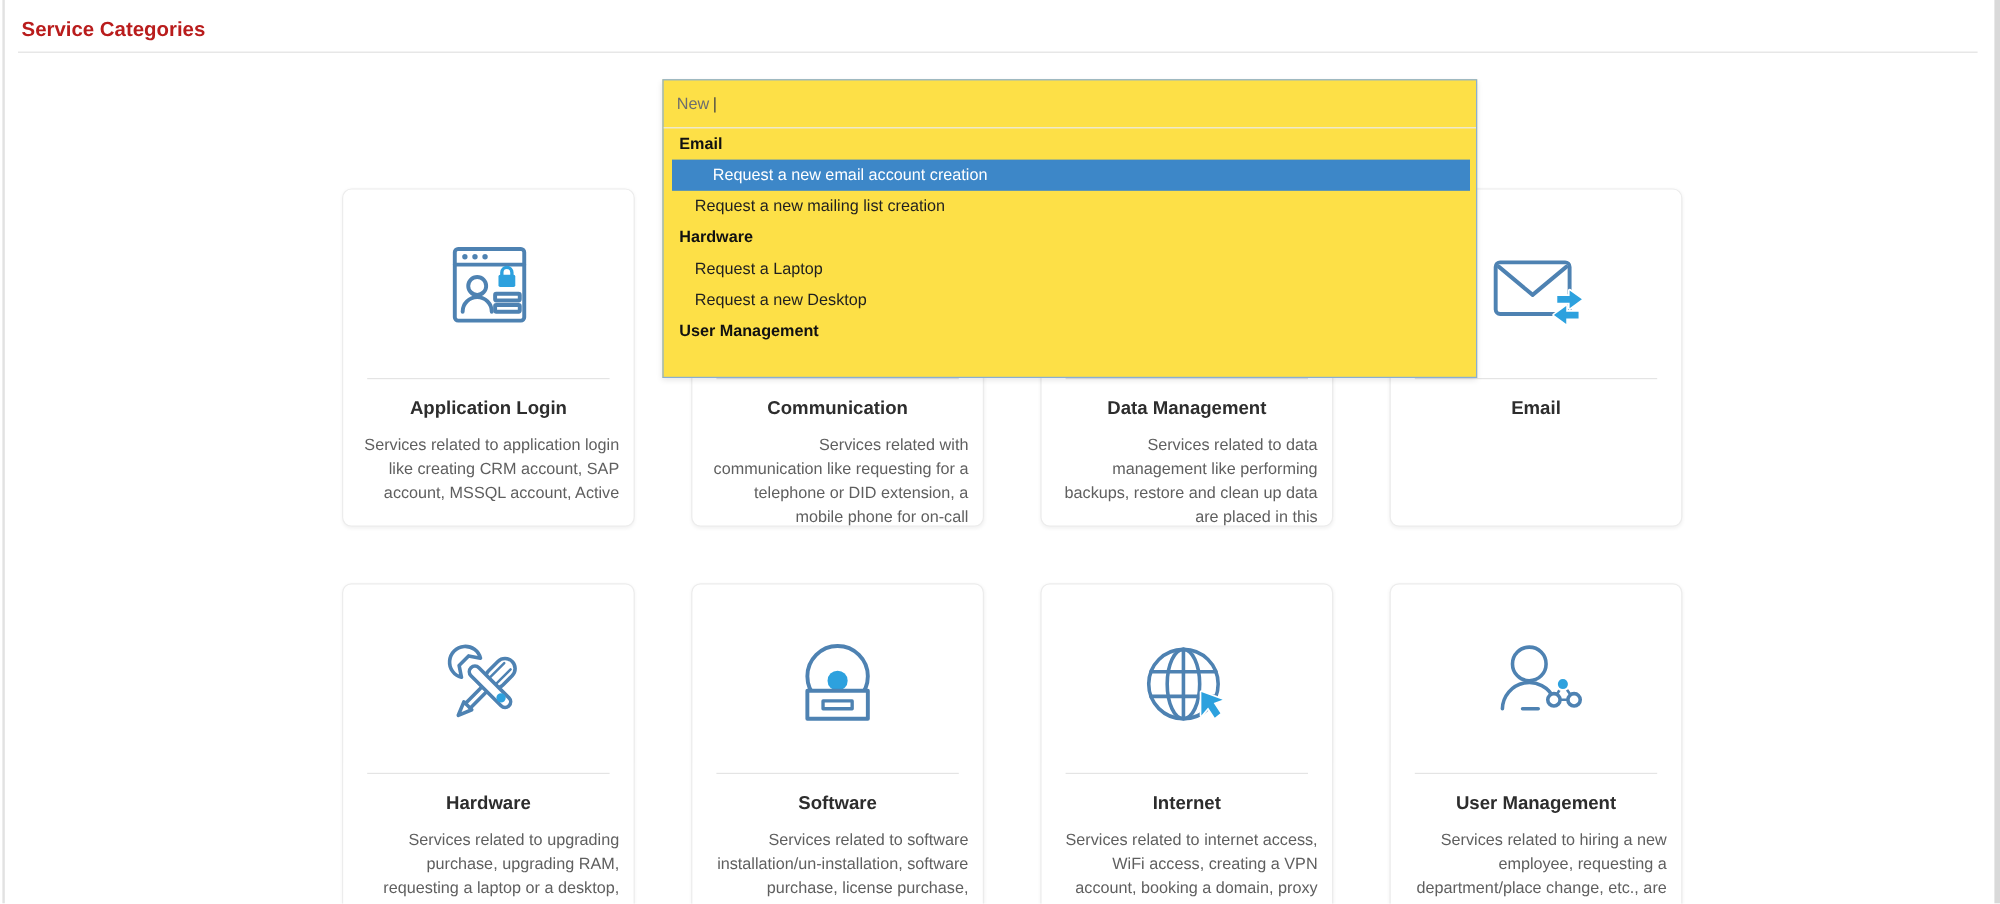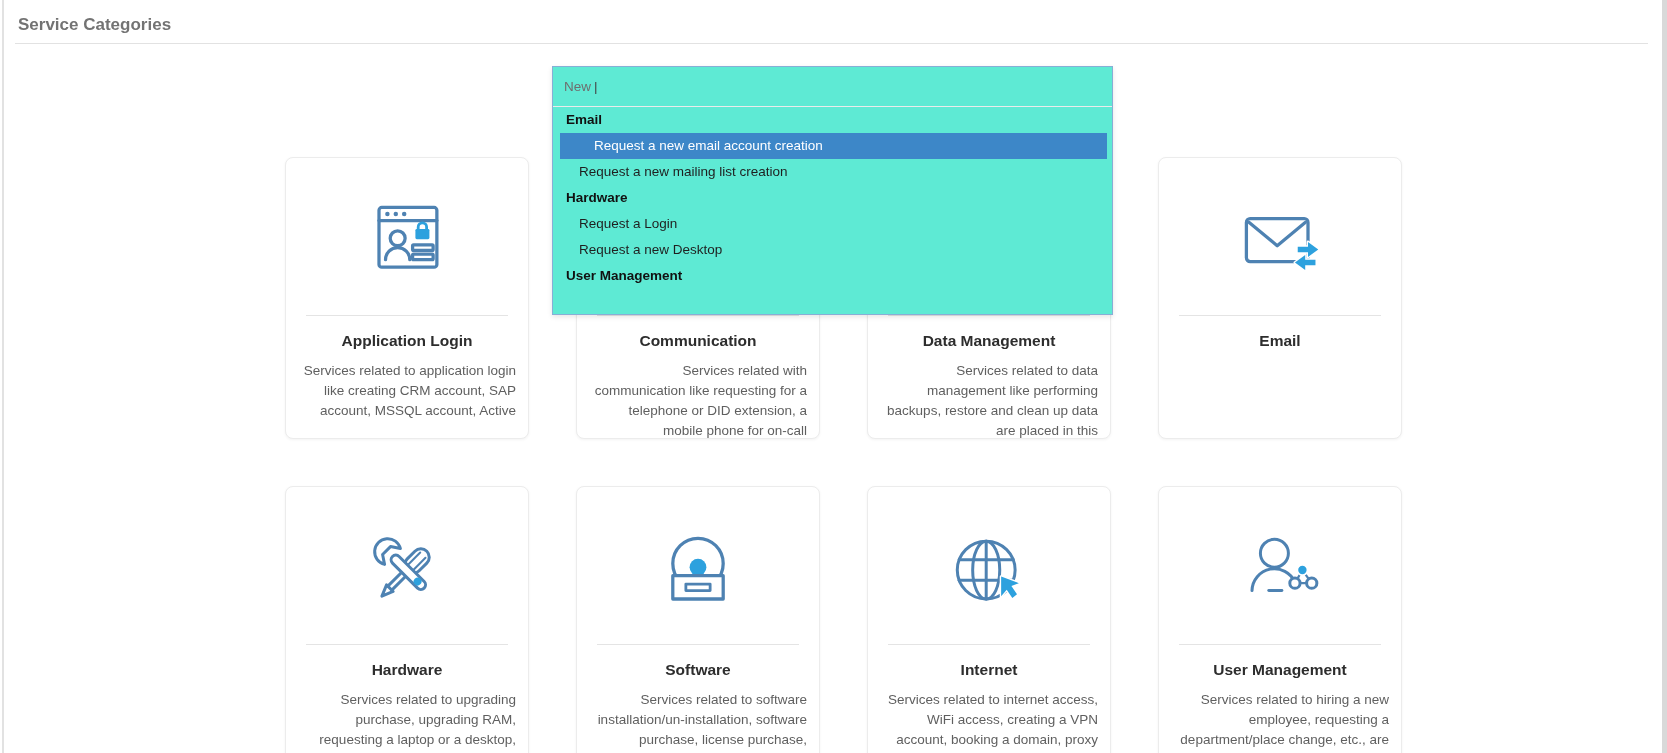--- a/index.html
+++ b/index.html
@@ -3,39 +3,39 @@
 <meta charset="utf-8">
 <style>
   * { margin:0; padding:0; box-sizing:border-box; }
   html,body { width:1667px; height:753px; overflow:hidden; background:#ffffff;
               font-family:"Liberation Sans", sans-serif; }
   .stage { position:relative; width:1667px; height:753px; background:#fff; }
 
   .left-edge { position:absolute; left:2px; top:0; bottom:0; width:2px; background:#e2e2e2; }
   .scrollbar { position:absolute; right:0; top:0; bottom:0; width:5px; background:#d9d9d9; }
 
-  .page-title { position:absolute; left:18px; top:15px; font-size:17px; font-weight:700; color:#737373; }
+  .page-title { position:absolute; left:18px; top:15px; font-size:17px; font-weight:700; color:#b91c1c; }
   .title-divider { position:absolute; left:15px; right:19px; top:43px; border-top:1px solid #e2e2e2; }
 
   
   .cards { position:absolute; left:285px; top:157px; width:1072px;
            display:grid; grid-template-columns:repeat(4,244px); column-gap:32px; row-gap:26px;gap:47px; }
   .card { position:relative; height:282px; background:#fff; border:1px solid #ececec;
           border-radius:8px; box-shadow:0 1px 3px rgba(0,0,0,0.05); cursor:pointer; }
   .card-icon { position:absolute; top:30px; left:0; right:0; height:108px;
                display:flex; align-items:center; justify-content:center; }
   .card-divider { position:absolute; top:157px; left:20px; right:20px; border-top:1px solid #e4e4e4; }
   .card-title { position:absolute; top:174px; left:0; right:0; text-align:center;
                 font-size:15.5px; font-weight:700; color:#2d2d2d; }
   .card-desc { position:absolute; top:203px; left:12px; right:12px; text-align:right;
                font-size:13.5px; line-height:20px; color:#5f5f5f; }
 
   
-  .dropdown { position:absolute; left:552px; top:66px; width:561px; height:249px;
-              background:#5eead4; border:1px solid #88aed6; box-shadow:0 2px 5px rgba(0,0,0,0.10); z-index:10; }
+  .dropdown { position:absolute; left:552px; top:66px; width:679px; height:249px;
+              background:#fde047; border:1px solid #88aed6; box-shadow:0 2px 5px rgba(0,0,0,0.10); z-index:10; }
   .dd-input { height:40px; display:flex; align-items:center; padding-left:11px;
               font-size:13.5px; color:#6e6e6e; border-bottom:1px solid #ebebeb; cursor:text; }
   .dd-caret { color:#444; margin-left:3px; font-weight:400; }
   .dd-group { height:26px; line-height:26px; padding-left:13px;
               font-size:13.5px; font-weight:700; color:#111; }
   .dd-item { height:26px; line-height:26px; padding-left:26px;
              font-size:13.5px; color:#1f1f1f; cursor:pointer; }
   .dd-item.highlighted { background:var(--hl,#3d87c8); color:#fff;
                          margin-left:7px; margin-right:5px; padding-left:34px; }
 
@@ -185,18 +185,18 @@
   <div class="dropdown" style="--hl: #3d87c8;">
     <div class="dd-input">
       <span>New</span>
       <span class="dd-caret">|</span>
     </div>
     <div id="dd-list">
         <div class="dd-group">Email</div>
         <div class="dd-item highlighted">Request a new email account creation</div>
         <div class="dd-item">Request a new mailing list creation</div>
         <div class="dd-group">Hardware</div>
-        <div class="dd-item">Request a Login</div>
+        <div class="dd-item">Request a Laptop</div>
         <div class="dd-item">Request a new Desktop</div>
         <div class="dd-group">User Management</div>
       </div>
   </div>
 </div>
 
 </body></html>

